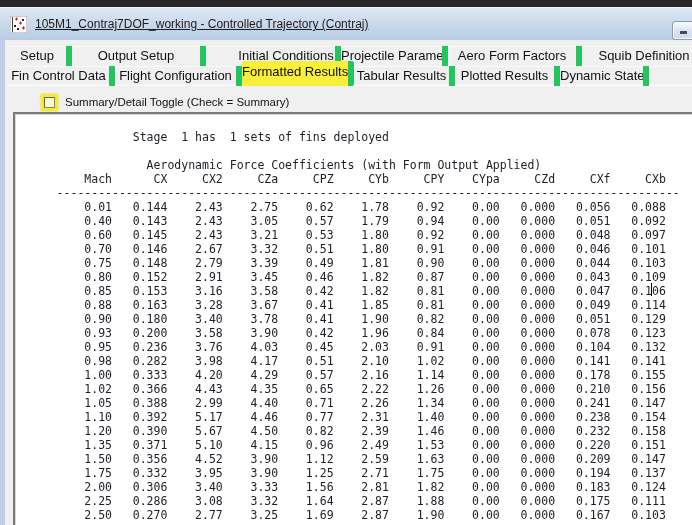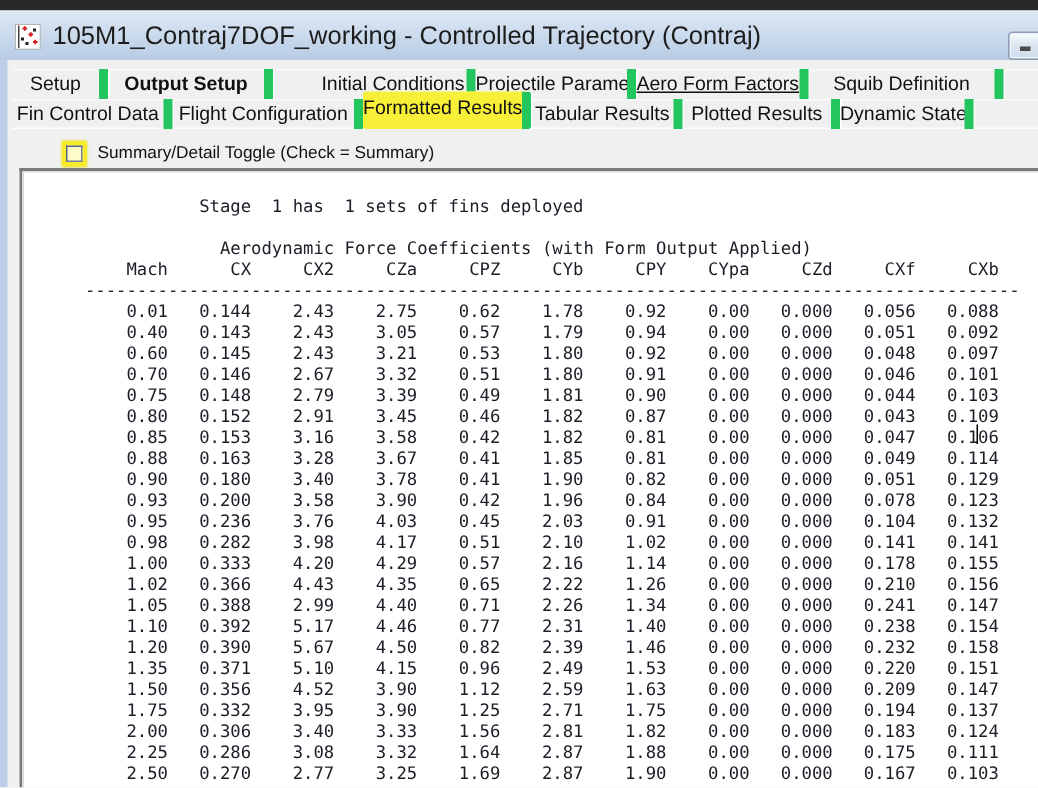--- a/index.html
+++ b/index.html
@@ -9,21 +9,21 @@
   .screen { position:relative; width:692px; height:525px; overflow:hidden; background:#f0f0f0; }
 
   
   .top-strip { position:absolute; left:0; top:0; width:692px; height:7px; background:#282828; }
 
   
   .titlebar { position:absolute; left:0; top:7px; width:692px; height:33px;
               background:linear-gradient(#dde7f4, #b7cce4);
               border-top:1px solid #edf3fa; display:flex; align-items:center; }
   .app-icon { width:17px; height:17px; margin-left:10px; flex:none; }
-  .win-title { margin-left:8px; font-size:17px; color:#1c1c1c; white-space:nowrap; }
+  .win-title { margin-left:8px; font-size:12px; color:#1c1c1c; white-space:nowrap;text-decoration:underline; }
   .cap-btn { position:absolute; left:672px; top:13px; width:34px; height:19px;
              border:1px solid #8b9cb5; border-radius:3px;
              background:linear-gradient(#fbfdfe,#dce6f1 45%,#cfdcea);
              box-shadow:0 0 0 1px #f2f7fc inset; }
   .cap-glyph { position:absolute; left:7px; top:9px; width:7px; height:3px; background:#4a4a4a; }
 
   
   .left-border { position:absolute; left:0; top:40px; width:5px; height:485px; background:#bfcfe8; }
 
   
@@ -82,24 +82,24 @@
     <div class="cap-btn">
       <span class="cap-glyph"></span>
     </div>
   </div>
 
   <div class="left-border"></div>
 
   <div class="tabrow tabrow1">
 
   <div class="tab" style="width: 64px;"><span>Setup</span></div>
-      <div class="tab" style="width: 110px; font-weight: bold;"><span>Output Setup</span></div>
+      <div class="tab" style="width: 134px;"><span>Output Setup</span></div>
       <div class="tab" style="width: 135px; padding-left: 31px;"><span>Initial Conditions</span></div>
       <div class="tab" style="width: 107px;"><span>Projectile Parameters</span></div>
-      <div class="tab" style="width: 115px; text-decoration: underline;"><span>Aero Form Factors</span></div>
+      <div class="tab" style="width: 134px;"><span>Aero Form Factors</span></div>
       <div class="tab" style="width: 130px;"><span>Squib Definition</span></div>
       <div class="tab" style="width: 120px;"></div>
     </div>
 
   <div class="tabrow tabrow2">
 
   <div class="tab" style="width: 107px;"><span>Fin Control Data</span></div>
       <div class="tab" style="width: 127px;"><span>Flight Configuration</span></div>
       <div class="tab selected" style="width: 112px;"><span>Formatted Results</span></div>
       <div class="tab" style="width: 101px; text-align: center;"><span>Tabular Results</span></div>

